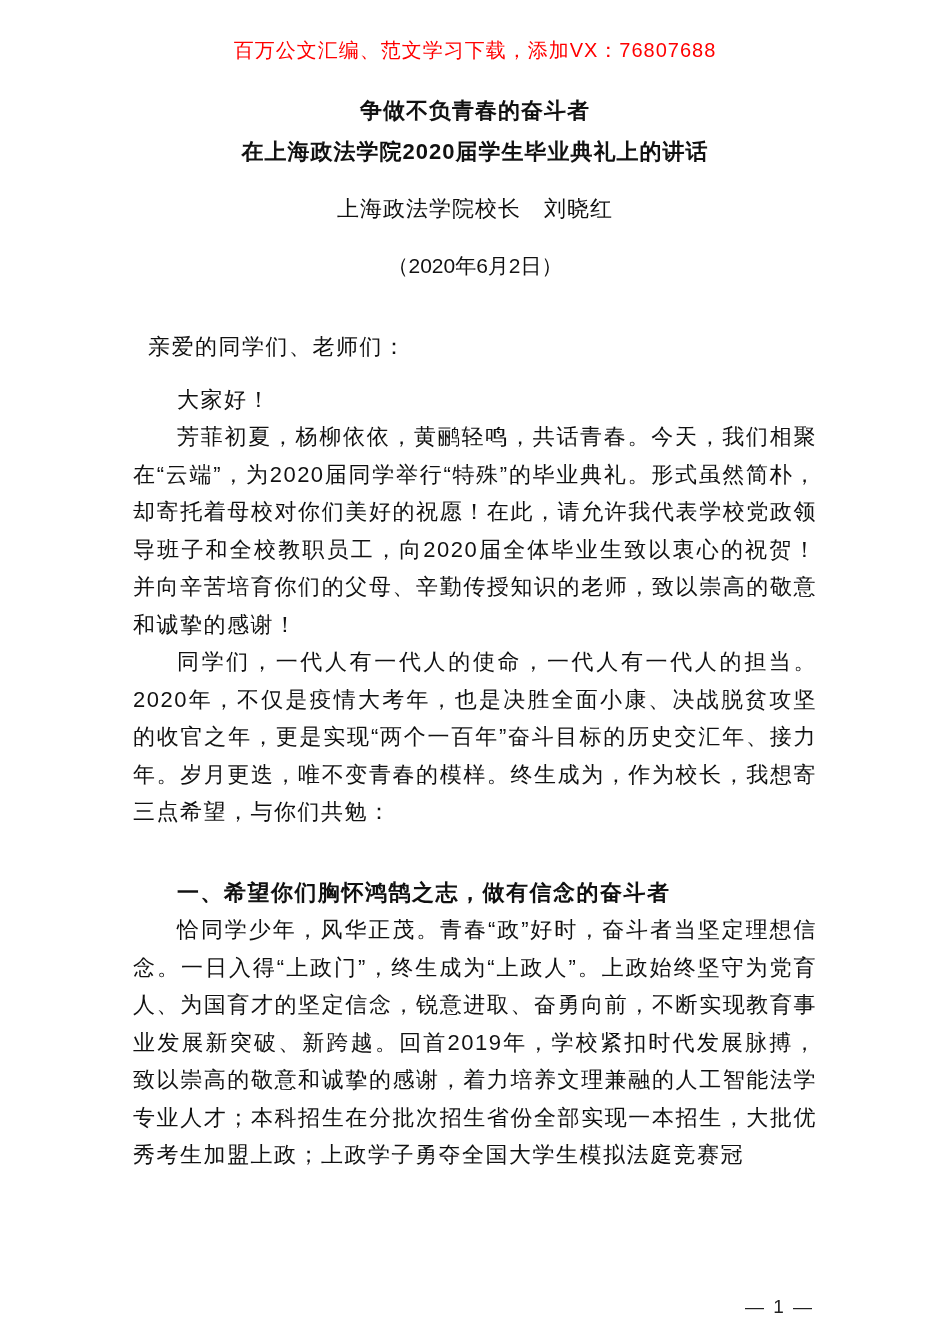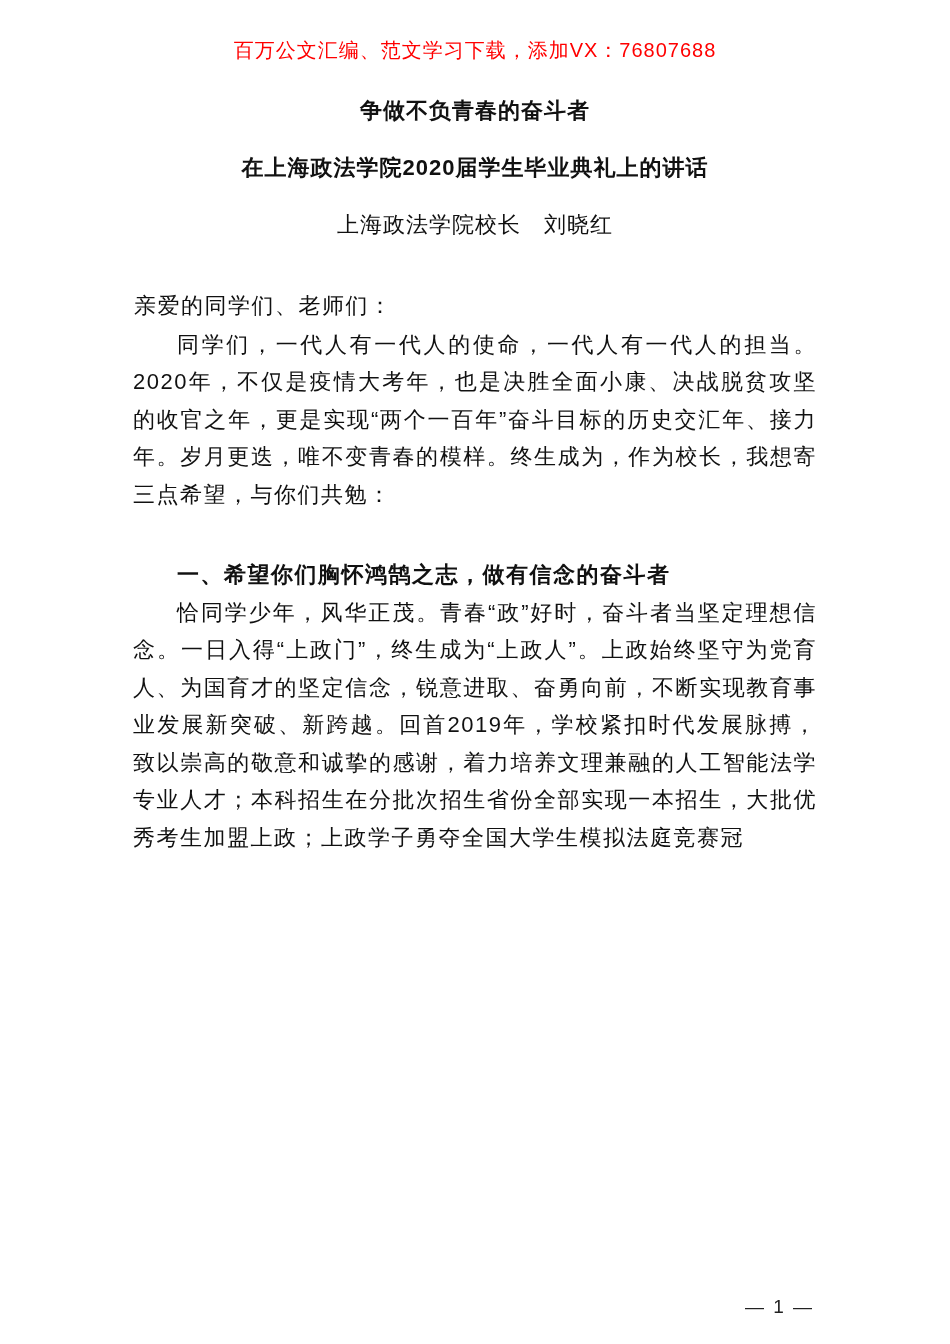--- a/index.html
+++ b/index.html
@@ -27,21 +27,21 @@
     margin: 0 0 28px 0;
     letter-spacing: 1px;
   }
   .title-block {
     text-align: center;
   }
   .title-main,
   .title-sub {
     font-size: 22px;
     font-weight: bold;
-    margin: 16px;
+    margin: 0;
     line-height: 41px;
     letter-spacing: 1px;
   }
   .title-author {
     font-size: 22px;
     font-weight: normal;
     margin: 16px;
     line-height: 41px;
     letter-spacing: 1px;
   }
@@ -53,21 +53,21 @@
   }
   .body-text {
     margin-top: 42px;
     font-size: 22px;
     line-height: 37.5px;
     letter-spacing: 1.5px;
     text-align: justify;
     color: #111111;
   }
   .salutation {
-    margin: 1px;
+    margin: 15px;
     text-indent: 0;
   }
   .para {
     margin: 0;
     text-indent: 2em;
   }
   .para.bold {
     font-weight: bold;
     margin-top: 43px;
   }
@@ -84,24 +84,27 @@
 <body>
 
 <div class="page">
 
   <div class="promo">百万公文汇编、范文学习下载，添加VX：76807688</div>
 
   <div class="title-block">
     <h1 class="title-main">争做不负青春的奋斗者</h1>
     <h2 class="title-sub">在上海政法学院2020届学生毕业典礼上的讲话</h2>
     <div class="title-author">上海政法学院校长　刘晓红</div>
+    <div class="title-date">（2020年6月2日）</div>
   </div>
 
   <div class="body-text">
     <p class="salutation">亲爱的同学们、老师们：</p>
+    <p class="para">大家好！</p>
+    <p class="para">芳菲初夏，杨柳依依，黄鹂轻鸣，共话青春。今天，我们相聚在“云端”，为2020届同学举行“特殊”的毕业典礼。形式虽然简朴，却寄托着母校对你们美好的祝愿！在此，请允许我代表学校党政领导班子和全校教职员工，向2020届全体毕业生致以衷心的祝贺！并向辛苦培育你们的父母、辛勤传授知识的老师，致以崇高的敬意和诚挚的感谢！</p>
     <p class="para">同学们，一代人有一代人的使命，一代人有一代人的担当。2020年，不仅是疫情大考年，也是决胜全面小康、决战脱贫攻坚的收官之年，更是实现“两个一百年”奋斗目标的历史交汇年、接力年。岁月更迭，唯不变青春的模样。终生成为，作为校长，我想寄三点希望，与你们共勉：</p>
     <p class="para bold">一、希望你们胸怀鸿鹄之志，做有信念的奋斗者</p>
     <p class="para">恰同学少年，风华正茂。青春“政”好时，奋斗者当坚定理想信念。一日入得“上政门”，终生成为“上政人”。上政始终坚守为党育人、为国育才的坚定信念，锐意进取、奋勇向前，不断实现教育事业发展新突破、新跨越。回首2019年，学校紧扣时代发展脉搏，致以崇高的敬意和诚挚的感谢，着力培养文理兼融的人工智能法学专业人才；本科招生在分批次招生省份全部实现一本招生，大批优秀考生加盟上政；上政学子勇夺全国大学生模拟法庭竞赛冠</p>
   </div>
 
   <div class="page-number">— 1 —</div>
 
 </div>
 
 </body></html>

